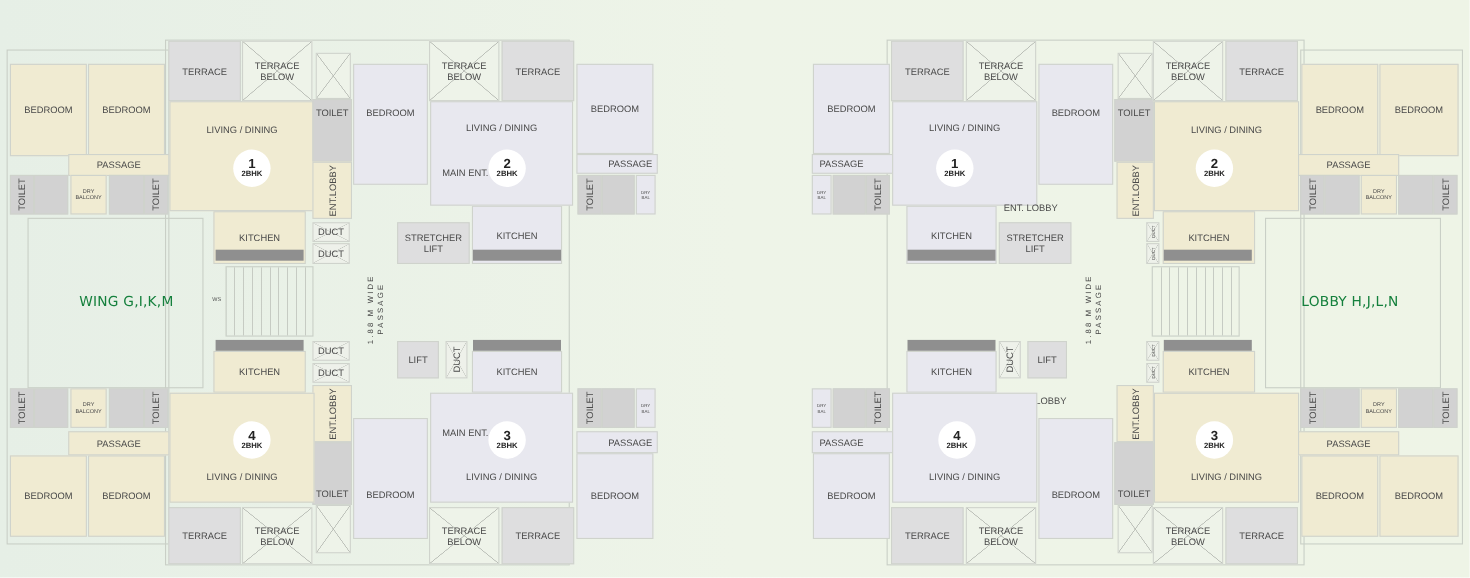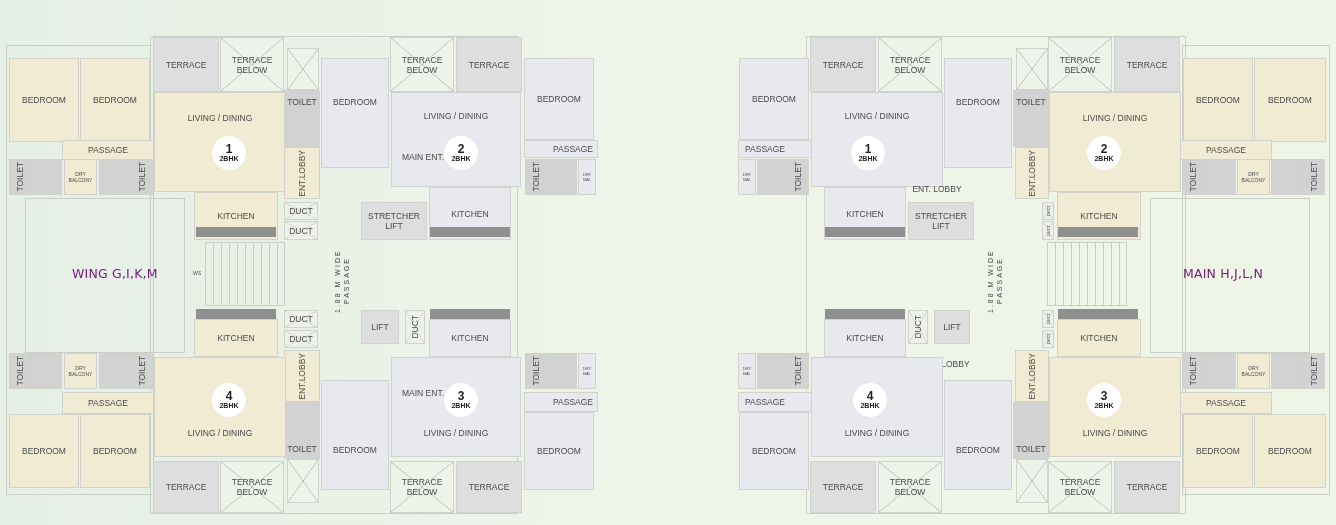--- a/index.html
+++ b/index.html
@@ -49,21 +49,21 @@
   .tiny { font-size: 4px; line-height: 5px; }
   .counter { position: absolute; background: #8f8f8f; }
   .badge {
     position: absolute; width: 34px; height: 34px; border-radius: 50%; background: #ffffff;
     display: flex; flex-direction: column; align-items: center; justify-content: center;
     color: #222; font-weight: bold;
   }
   .badge .num { font-size: 12px; line-height: 12px; }
   .badge .typ { font-size: 7px; line-height: 8px; }
   .wing-label {
-    position: absolute; font-size: 12.5px; color: #701a75; letter-spacing: 0.2px;
+    position: absolute; font-size: 12.5px; color: #15803d; letter-spacing: 0.2px;
     font-family: "DejaVu Sans", sans-serif;
   }
   .passage-label {
     position: absolute; font-size: 7px; color: #444; letter-spacing: 2px; line-height: 9px;
     writing-mode: vertical-rl; transform: rotate(180deg); text-align: center;
   }
   .stairs { position: absolute; border: 1px solid #c9cfc6; background:
     repeating-linear-gradient(90deg, transparent 0 7px, #c6cbc3 7px 8px); }
 </style>
 </head>
@@ -375,21 +375,21 @@
 BALCONY</span>
     </div>
   <div class="room grey" style="left:1271px;top:159px;width:32px;height:36px;"></div>
   <div class="room grey vert" style="left:1303px;top:159px;width:22px;height:36px;">
       <span>TOILET</span>
     </div>
 
   <div class="stairs" style="left:1047px;top:242px;width:80px;height:64px;"></div>
   <div class="passage-label" style="left:986px;top:245px;height:72px;">1.88 M WIDE
 PASSAGE</div>
-  <div class="wing-label" style="left:1183px;top:266px;">MAIN H,J,L,N</div>
+  <div class="wing-label" style="left:1183px;top:266px;">LOBBY H,J,L,N</div>
 
   <div class="counter" style="left:825px;top:309px;width:80px;height:10px;"></div>
   <div class="room lav" style="left:824px;top:319px;width:82px;height:38px;">
       <span>KITCHEN</span>
     </div>
   <div class="room duct vert" style="left:908px;top:310px;width:20px;height:34px;">
       <span>DUCT</span>
     </div>
   <div class="room terr" style="left:934px;top:310px;width:36px;height:34px;">
       <span>LIFT</span>

